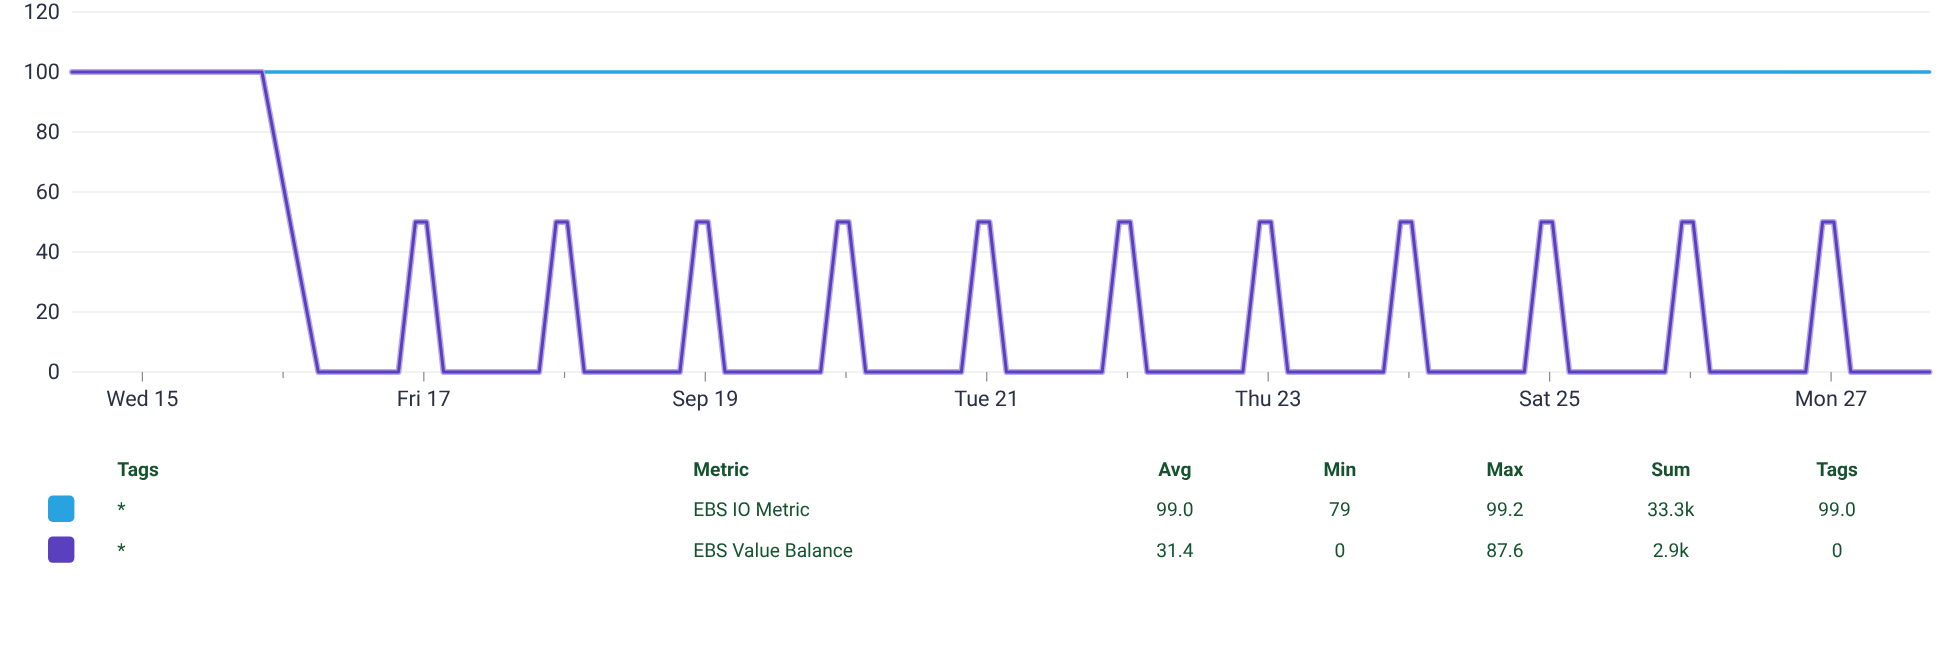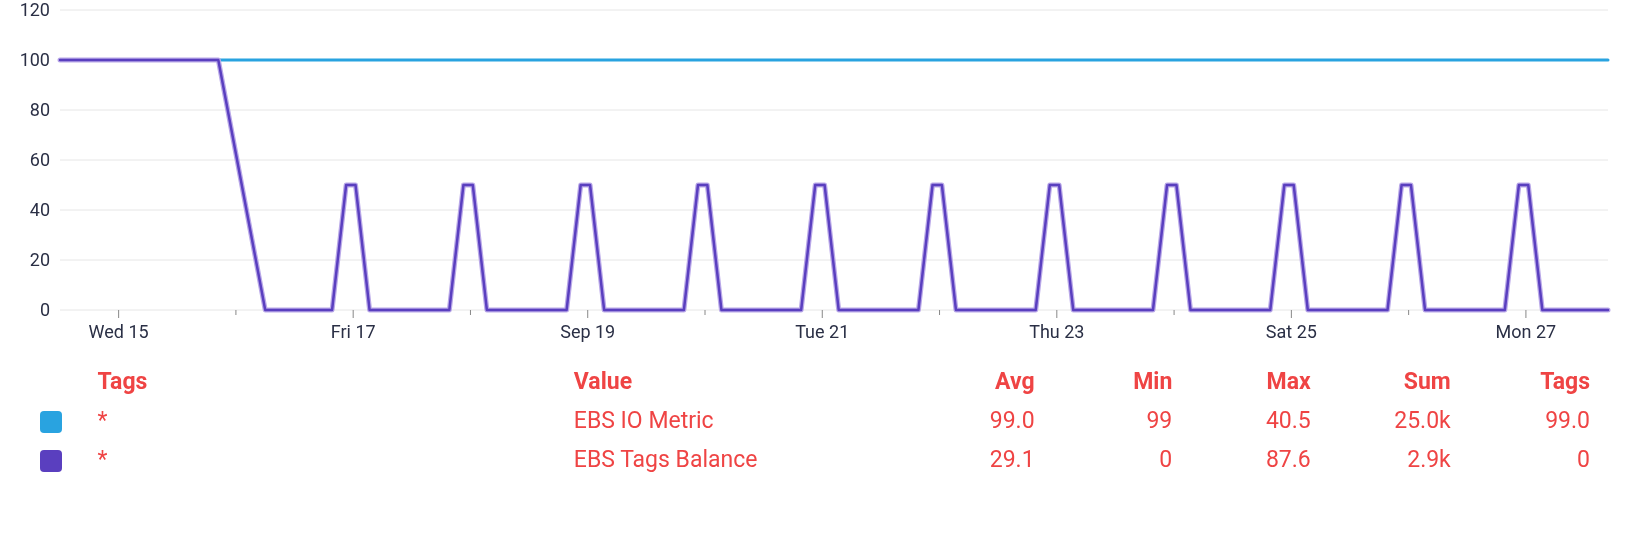--- a/index.html
+++ b/index.html
@@ -19,33 +19,33 @@
   .chart-area {
     position: absolute;
     left: 0;
     top: 0;
     width: 1628px;
     height: 350px;
   }
   .legend-table {
     position: absolute;
     left: 30px;
-    top: 362px;
+    top: 376px;
     width: 1570px;
     border-collapse: collapse;
-    font-size: 23px;
-    color: #ef4444;
+    font-size: 16px;
+    color: #14532d;
   }
   .legend-table th {
     text-align: left;
     font-weight: 700;
     padding: 6px 10px;
   }
   .legend-table th.num, .legend-table td.num {
-    text-align: right;
+    text-align: center;
   }
   .legend-table td {
     padding: 6px 10px;
     font-weight: 400;
   }
   .swatch {
     display: inline-block;
     width: 22px;
     height: 22px;
     border-radius: 4px;
@@ -113,44 +113,44 @@
         <path d="M 60 60 L 218.31818181818178 60 L 265.22727272727275 310 L 332.0727272727273 310 L 346.1454545454547 185 L 355.5272727272727 185 L 369.6000000000001 310 L 449.3454545454546 310 L 463.418181818182 185 L 472.8 185 L 486.87272727272733 310 L 566.6181818181819 310 L 580.6909090909093 185 L 590.0727272727272 185 L 604.1454545454546 310 L 683.8909090909092 310 L 697.9636363636365 185 L 707.3454545454545 185 L 721.418181818182 310 L 801.1636363636364 310 L 815.2363636363639 185 L 824.6181818181818 185 L 838.6909090909091 310 L 918.4363636363637 310 L 932.509090909091 185 L 941.8909090909091 185 L 955.9636363636365 310 L 1035.7090909090912 310 L 1049.7818181818184 185 L 1059.1636363636364 185 L 1073.2363636363639 310 L 1152.9818181818184 310 L 1167.0545454545456 185 L 1176.4363636363637 185 L 1190.509090909091 310 L 1270.2545454545455 310 L 1284.3272727272729 185 L 1293.709090909091 185 L 1307.7818181818184 310 L 1387.527272727273 310 L 1401.6000000000001 185 L 1410.9818181818182 185 L 1425.0545454545456 310 L 1504.8000000000002 310 L 1518.8727272727276 185 L 1528.2545454545455 185 L 1542.3272727272729 310 L 1608 310" stroke="#b9a8e8" stroke-width="5" fill="none" stroke-linejoin="round" stroke-linecap="round"></path>
         <path d="M 60 60 L 218.31818181818178 60 L 265.22727272727275 310 L 332.0727272727273 310 L 346.1454545454547 185 L 355.5272727272727 185 L 369.6000000000001 310 L 449.3454545454546 310 L 463.418181818182 185 L 472.8 185 L 486.87272727272733 310 L 566.6181818181819 310 L 580.6909090909093 185 L 590.0727272727272 185 L 604.1454545454546 310 L 683.8909090909092 310 L 697.9636363636365 185 L 707.3454545454545 185 L 721.418181818182 310 L 801.1636363636364 310 L 815.2363636363639 185 L 824.6181818181818 185 L 838.6909090909091 310 L 918.4363636363637 310 L 932.509090909091 185 L 941.8909090909091 185 L 955.9636363636365 310 L 1035.7090909090912 310 L 1049.7818181818184 185 L 1059.1636363636364 185 L 1073.2363636363639 310 L 1152.9818181818184 310 L 1167.0545454545456 185 L 1176.4363636363637 185 L 1190.509090909091 310 L 1270.2545454545455 310 L 1284.3272727272729 185 L 1293.709090909091 185 L 1307.7818181818184 310 L 1387.527272727273 310 L 1401.6000000000001 185 L 1410.9818181818182 185 L 1425.0545454545456 310 L 1504.8000000000002 310 L 1518.8727272727276 185 L 1528.2545454545455 185 L 1542.3272727272729 310 L 1608 310" stroke="#5a3fbf" stroke-width="2.5" fill="none" stroke-linejoin="round" stroke-linecap="round"></path>
       </g>
   </svg>
 
   <table class="legend-table">
     <thead>
       <tr>
         <th style="width:40px"></th>
         <th class="tags-col">Tags</th>
-        <th class="metric-col">Value</th>
+        <th class="metric-col">Metric</th>
         <th class="num num-col">Avg</th>
         <th class="num num-col">Min</th>
         <th class="num num-col">Max</th>
         <th class="num num-col">Sum</th>
         <th class="num num-col">Tags</th>
       </tr>
     </thead>
     <tbody>
       <tr>
         <td><span class="swatch" style="background:#29a3e0"></span></td>
         <td>*</td>
         <td>EBS IO Metric</td>
         <td class="num">99.0</td>
-        <td class="num">99</td>
-        <td class="num">40.5</td>
-        <td class="num">25.0k</td>
+        <td class="num">79</td>
+        <td class="num">99.2</td>
+        <td class="num">33.3k</td>
         <td class="num">99.0</td>
       </tr>
       <tr>
         <td><span class="swatch" style="background:#5a3fbf"></span></td>
         <td>*</td>
-        <td>EBS Tags Balance</td>
-        <td class="num">29.1</td>
+        <td>EBS Value Balance</td>
+        <td class="num">31.4</td>
         <td class="num">0</td>
         <td class="num">87.6</td>
         <td class="num">2.9k</td>
         <td class="num">0</td>
       </tr>
     </tbody>
   </table>
 
 </div>
 

